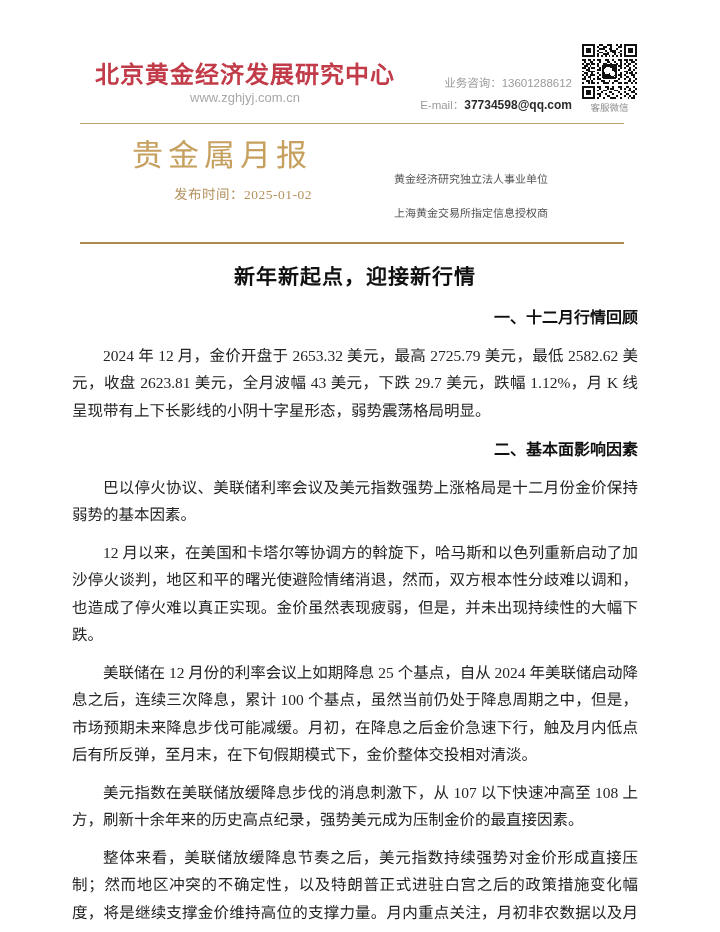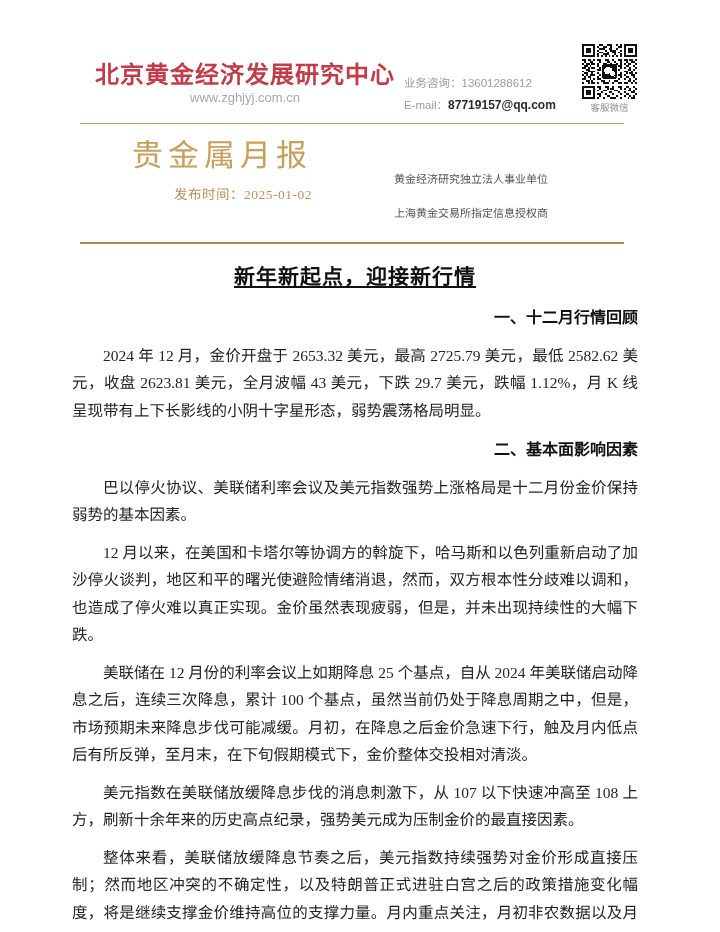--- a/index.html
+++ b/index.html
@@ -9,21 +9,21 @@
   *{margin:0;padding:0;box-sizing:border-box;}
   html,body{width:720px;height:932px;background:#fff;overflow:hidden;}
   body{font-family:"Liberation Serif","DejaVu Serif",serif;color:var(--ink,#222);}
   .page{width:710px;height:932px;padding:0 72px;background:#fff;position:relative;}
 
   
   .masthead{display:flex;align-items:flex-start;padding-top:44px;}
   .masthead-left{width:318px;margin-left:14px;text-align:center;}
   .org-title{margin-top:16px;font-size:24px;font-weight:700;letter-spacing:1px;color:var(--red,#c13b49);line-height:30px;}
   .org-url{margin-top:0;font-size:13px;color:#a8a8a8;font-family:"Liberation Sans","DejaVu Sans",sans-serif;line-height:16px;}
-  .contact{flex:1;padding-top:28px;font-family:"Liberation Sans","DejaVu Sans",sans-serif;
+  .contact{flex:1;text-align:right;padding-top:28px;font-family:"Liberation Sans","DejaVu Sans",sans-serif;
            font-size:11.5px;color:var(--gray,#9b9b9b);line-height:22px;white-space:nowrap;}
   .contact .email-val{color:#2b2b2b;font-weight:700;font-size:12px;}
   .qr-block{width:57px;margin-left:9px;text-align:center;flex:none;}
   .qr-block svg{display:block;width:55px;height:55px;margin:0 auto;}
   .qr-caption{font-size:9.5px;color:#8f8f8f;margin-top:1px;font-family:"Liberation Sans","DejaVu Sans",sans-serif;white-space:nowrap;}
 
   
   .rule{border:none;background:var(--gold-dark,#ab8a52);margin-left:8px;margin-right:14px;}
   .rule-thin{height:1px;margin-top:7px;opacity:.8;}
   .rule-thick{height:2px;margin-top:4px;}
@@ -33,37 +33,37 @@
   .band-left{margin-left:52px;text-align:right;}
   .report-title{font-size:31px;letter-spacing:5px;color:var(--gold,#c6a05e);line-height:40px;white-space:nowrap;}
   .report-date{margin-top:10px;font-size:13.5px;color:var(--date-gold,#b5935f);letter-spacing:.5px;line-height:18px;}
   .band-spacer{flex:1;}
   .band-right{width:230px;padding-top:26px;font-size:11px;color:var(--credential,#555);
               font-family:"Liberation Sans","DejaVu Sans",sans-serif;line-height:34px;white-space:nowrap;}
 
   
   main{padding-top:0;}
   .article-title{font-size:21px;font-weight:700;text-align:center;letter-spacing:1px;
-                 margin-top:18px;margin-bottom:8px;line-height:30px;color:#111;text-decoration:underline;}
+                 margin-top:18px;margin-bottom:8px;line-height:30px;color:#111;}
   .sec-heading{font-size:16px;font-weight:700;line-height:27.5px;margin:12px 0 10px;text-indent:2.3em;color:#111;text-align:right;}
   .para{font-size:15.5px;line-height:27.5px;margin:10px 0;text-indent:2em;text-align:justify;color:#242424;}
 </style>
 </head>
 <body>
 
 <div class="page">
 
   <header class="masthead">
     <div class="masthead-left">
       <div class="org-title">北京黄金经济发展研究中心</div>
       <div class="org-url">www.zghjyj.com.cn</div>
     </div>
     <div class="contact">
       <div><span>业务咨询：</span><span>13601288612</span></div>
-      <div><span>E-mail：</span><span class="email-val">87719157@qq.com</span></div>
+      <div><span>E-mail：</span><span class="email-val">37734598@qq.com</span></div>
     </div>
     <div class="qr-block">
       <span>
         <svg viewBox="0 0 29 29" shape-rendering="crispEdges" aria-hidden="true">
           <rect width="29" height="29" fill="#fff"></rect>
 
           <g fill="#111">
             <rect x="0" y="0" width="7" height="7"></rect>
               <rect x="22" y="0" width="7" height="7"></rect>
               <rect x="0" y="22" width="7" height="7"></rect>

